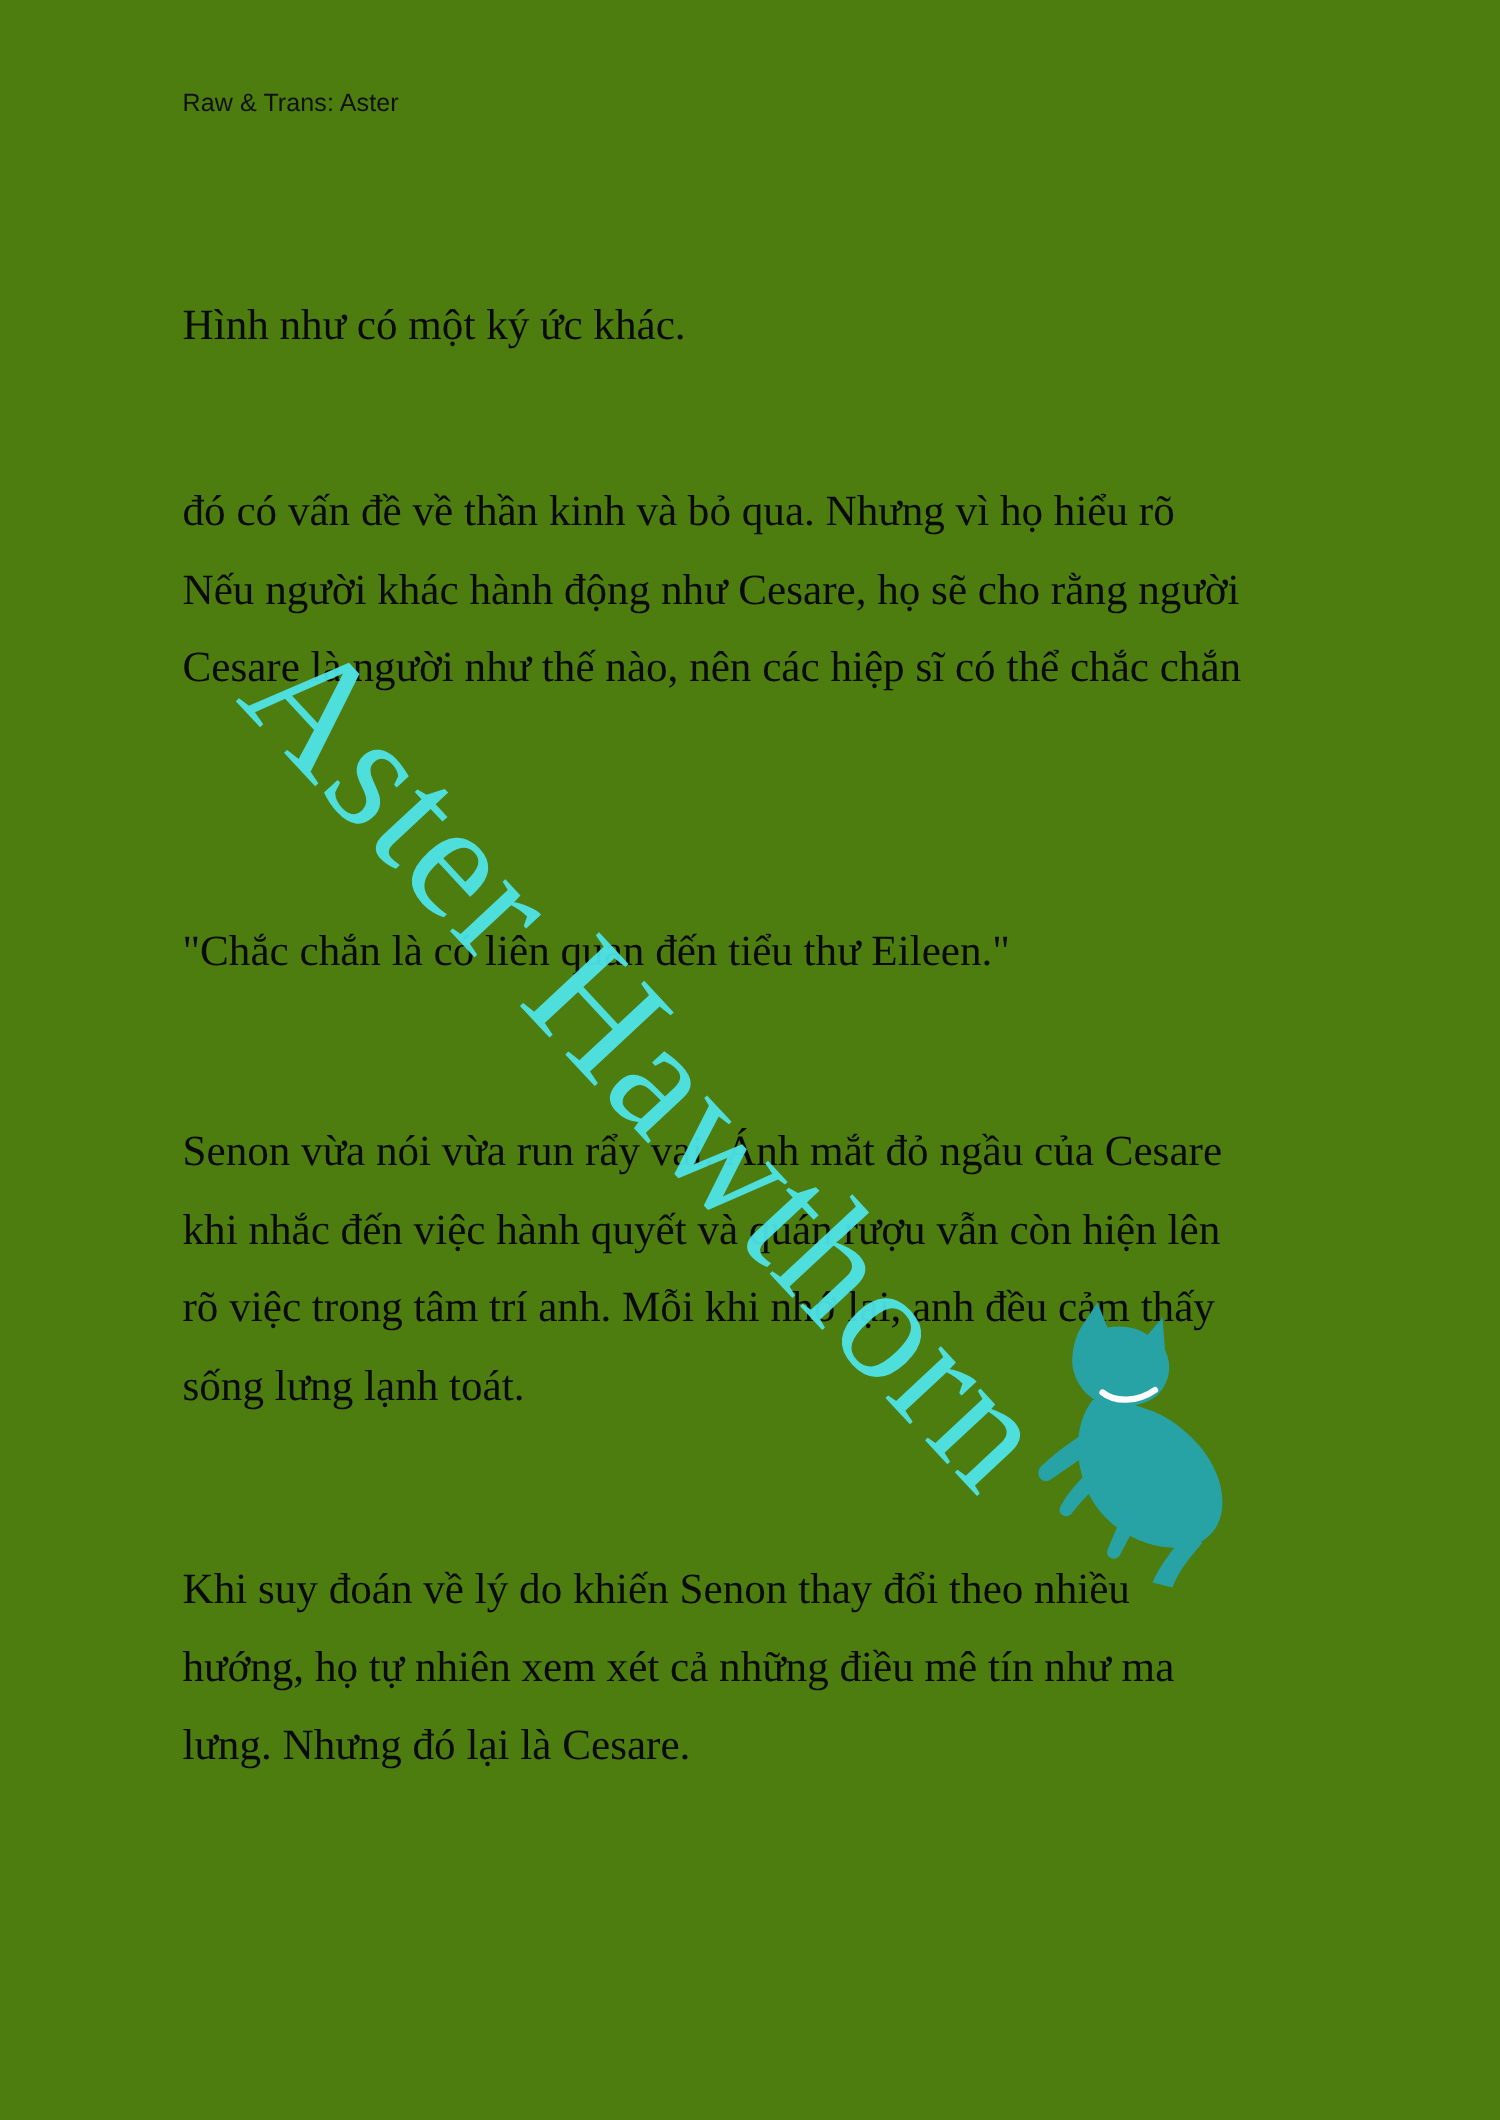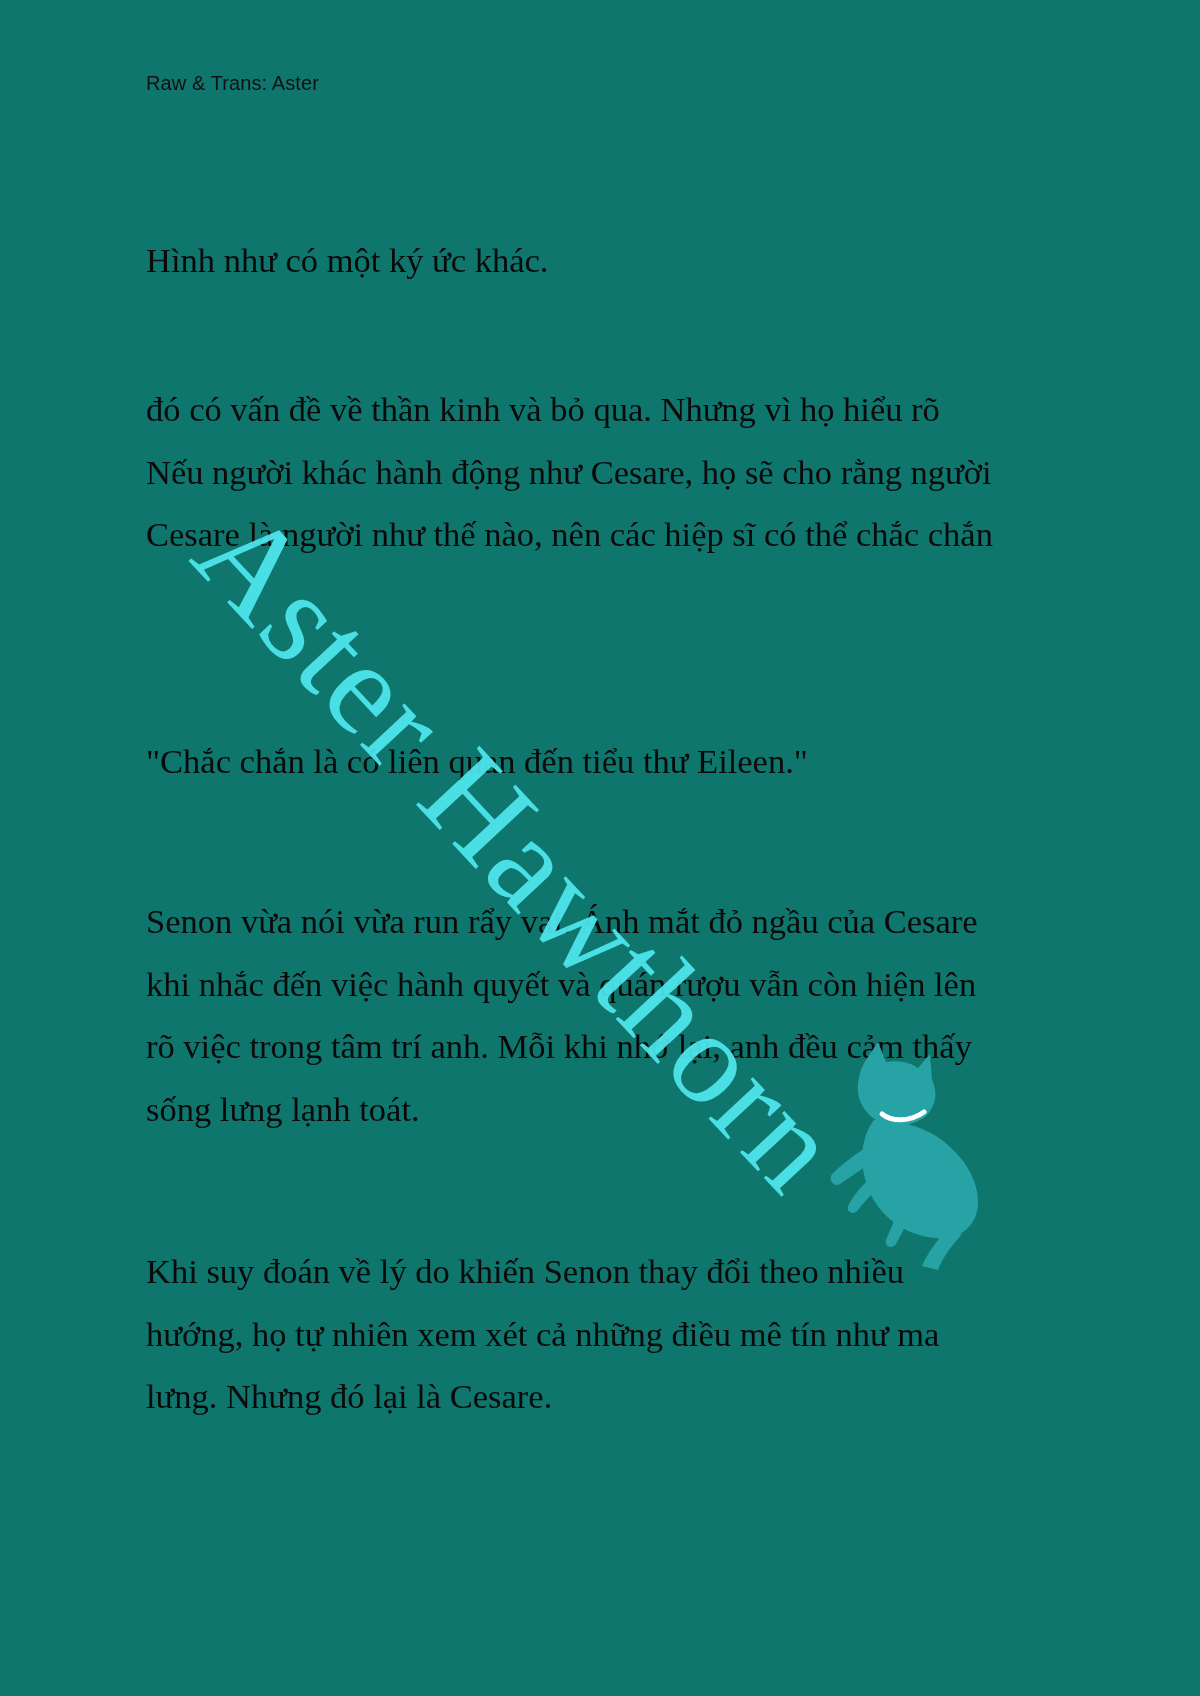--- a/index.html
+++ b/index.html
@@ -11,21 +11,21 @@
       width: 1200px;
       height: 1696px;
       position: relative;
       overflow: hidden;
     }
     .page {
       position: absolute;
       left: 0; top: 0;
       width: 1200px;
       height: 1696px;
-      background: #0f766e;
+      background: #4d7c0f;
     }
     .credit {
       position: absolute;
       left: 146px;
       top: 72px;
       font-family: "Liberation Sans", sans-serif;
       font-size: 20px;
       color: #111;
       letter-spacing: 0.1px;
     }

